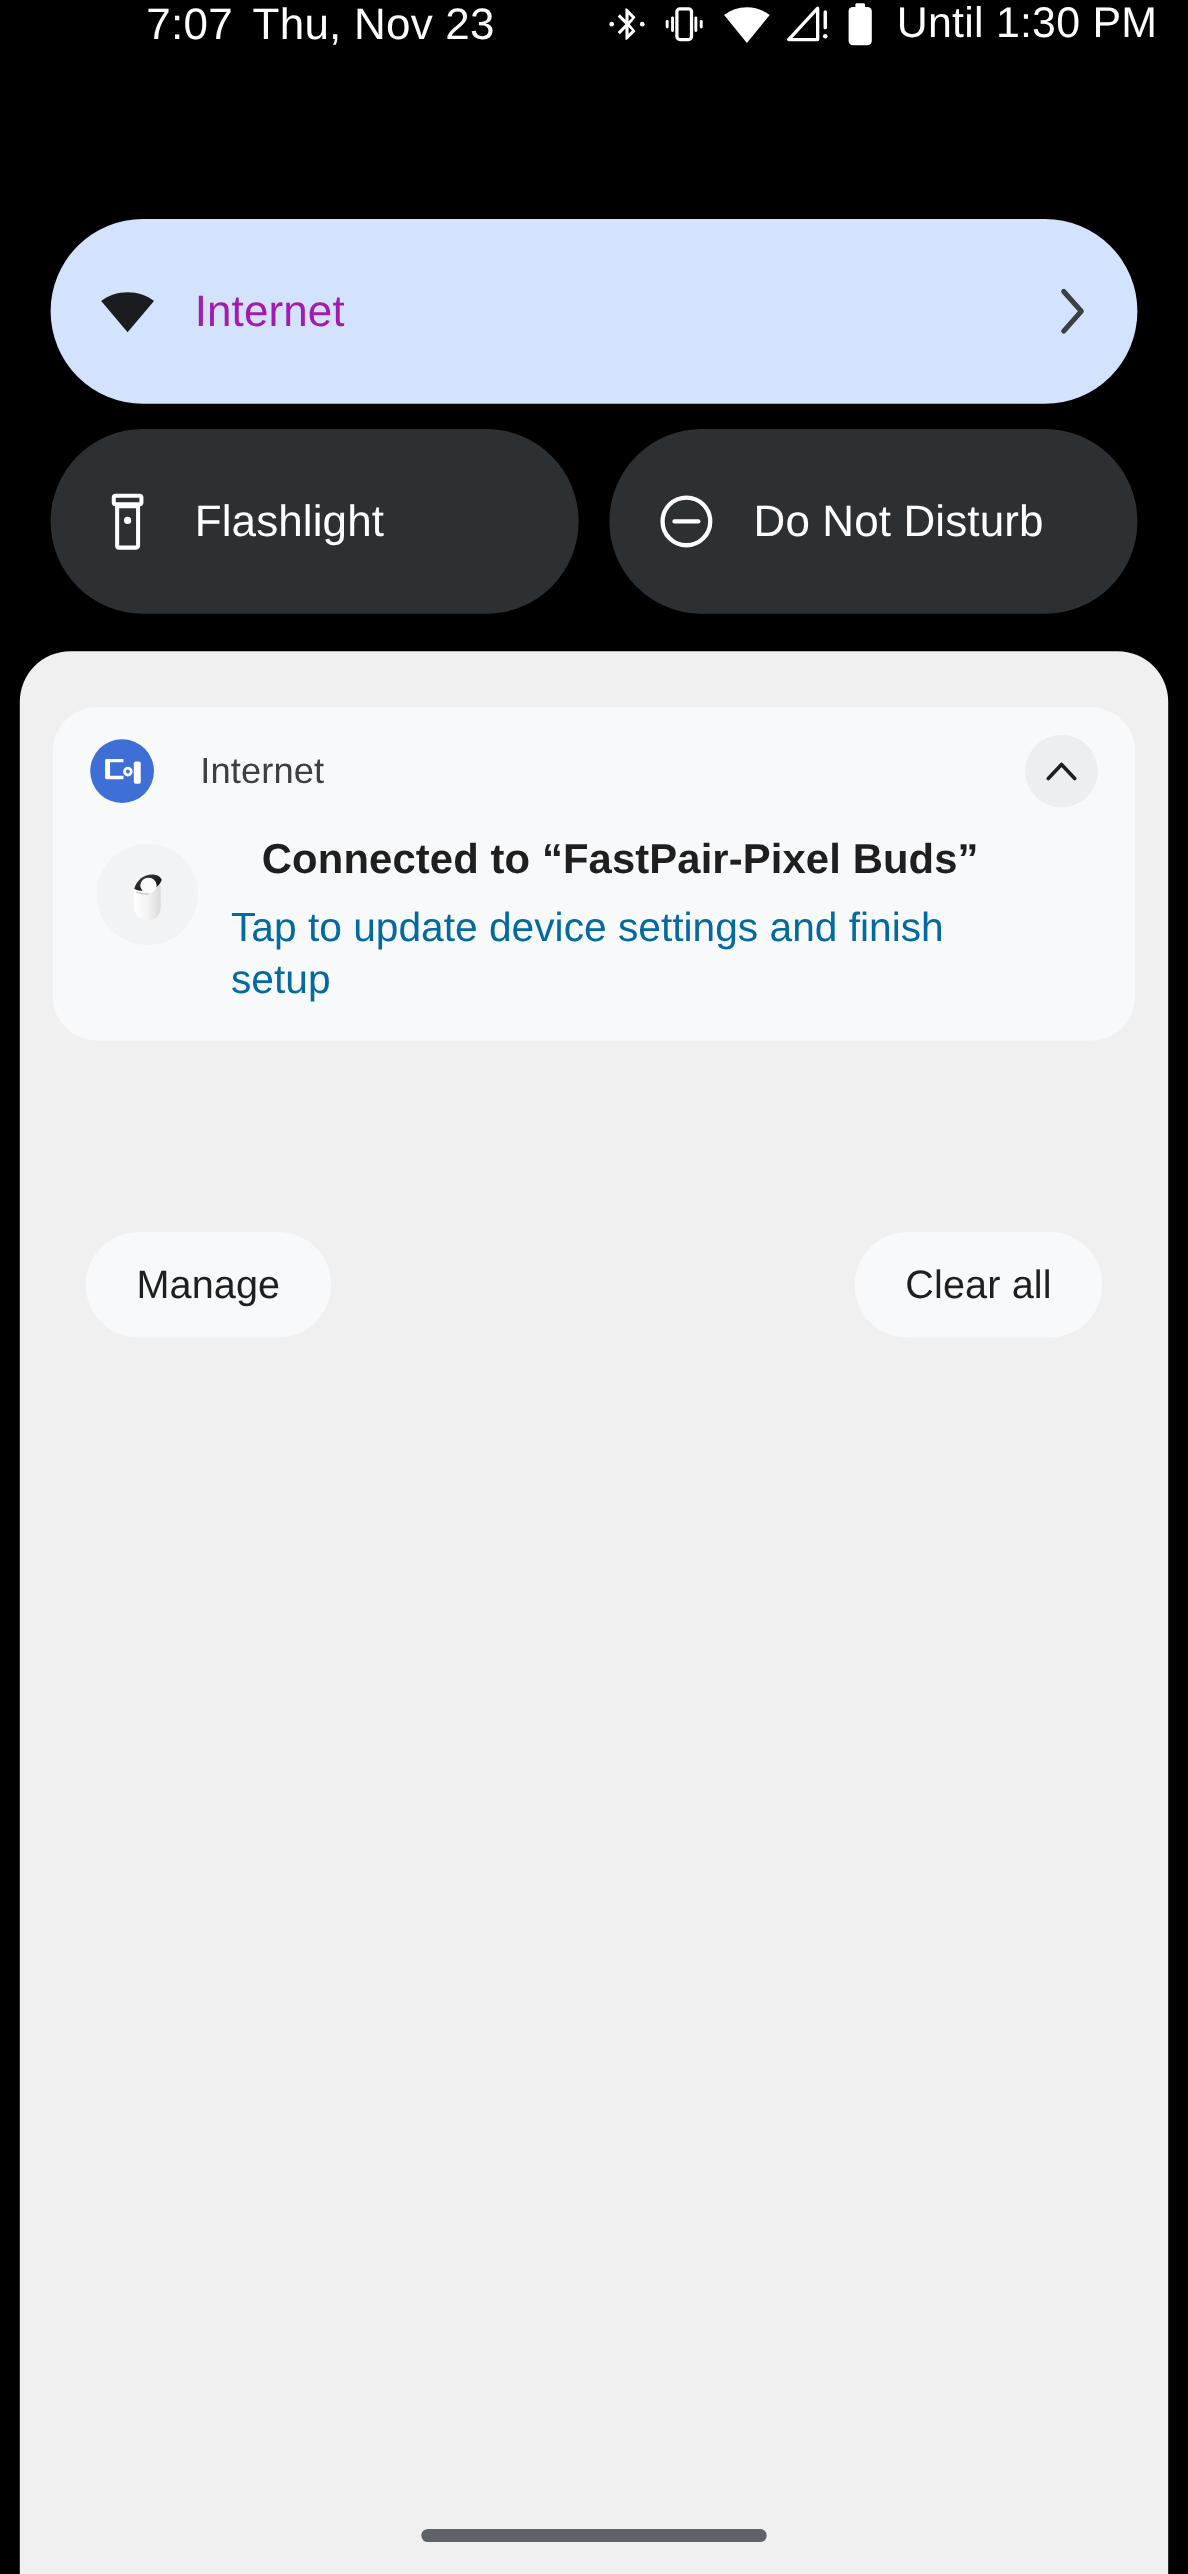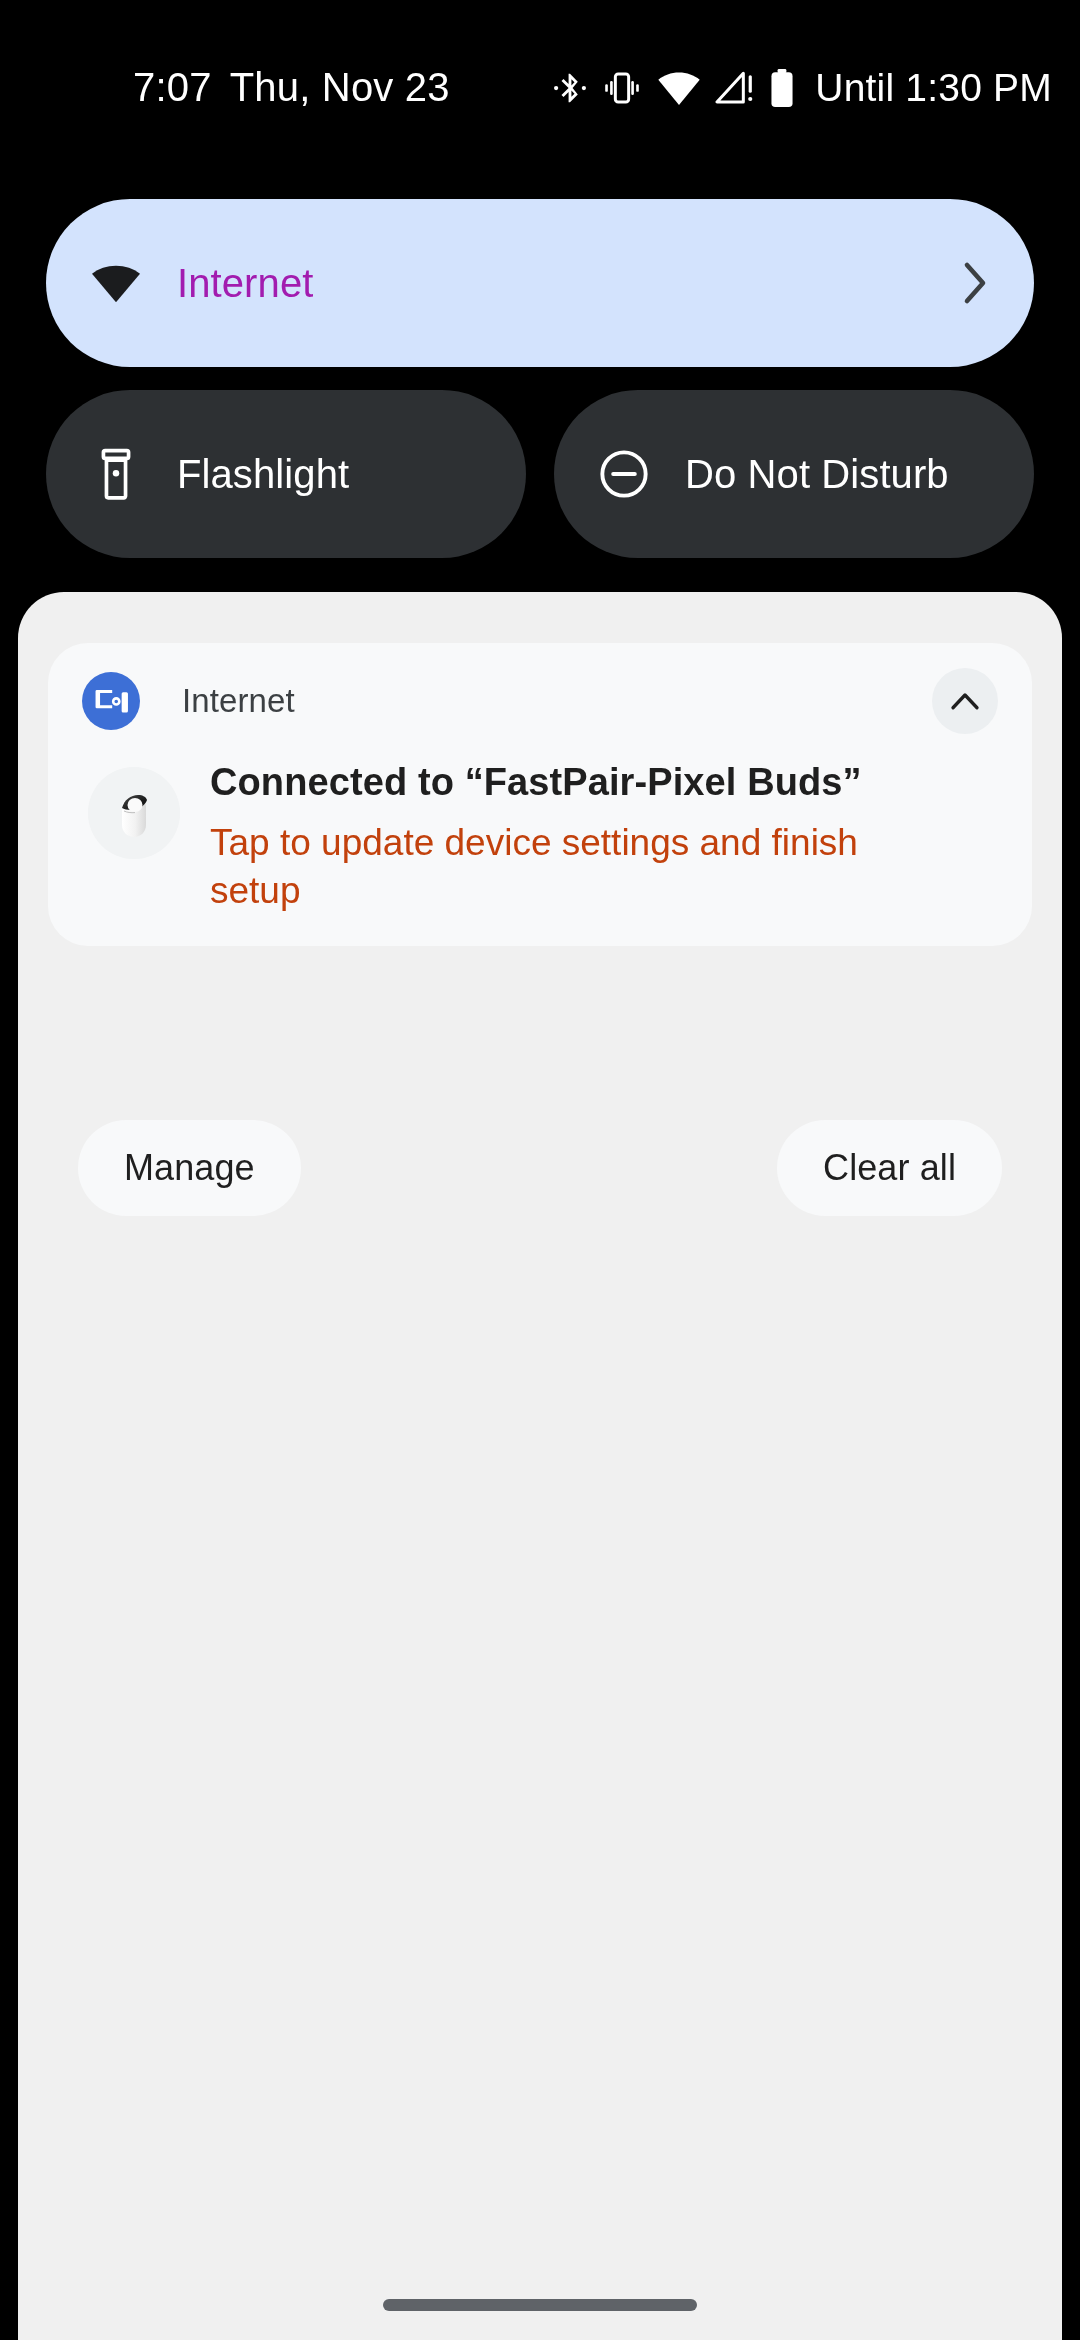--- a/index.html
+++ b/index.html
@@ -12,21 +12,21 @@
   #screen {
     position:relative;
     width:1080px; height:2340px;
     background:#000;
   }
 
   
   .statusbar {
     position:absolute; top:0; left:0;
     width:1080px; height:110px;
-    display:flex; align-items:flex-end;
+    display:flex; align-items:flex-start;
     color:#fff;
   }
   .sb-left {
     display:flex; align-items:baseline;
     margin-left:133px;
     gap:18px;
   }
   .sb-clock { font-size:40px; letter-spacing:0.2px; }
   .sb-date  { font-size:40px; letter-spacing:0.2px; }
   .sb-right {
@@ -105,25 +105,25 @@
     width:92px; height:92px; border-radius:50%;
     background:#f1f3f4;
     flex:0 0 auto;
     margin-left:6px; margin-top:12px;
     position:relative; overflow:hidden;
     display:flex; align-items:center; justify-content:center;
   }
   .notif-text { margin-left:30px; padding-top:4px; }
   .notif-title {
     font-size:38px; font-weight:bold; color:#1f1f1f;
-    letter-spacing:0.1px; line-height:1.25;
+    letter-spacing:0.1px; line-height:1.25;margin-left:28px;
   }
   .notif-sub {
     margin-top:12px;
-    font-size:37px; color:#c2410c;
+    font-size:37px; color:#0369a1;
     line-height:1.32; max-width:660px;
   }
 
   .shade-actions {
     position:absolute;
     top:528px; left:60px;
     width:924px;
     display:flex; justify-content:space-between;
   }
   .pill-btn {

